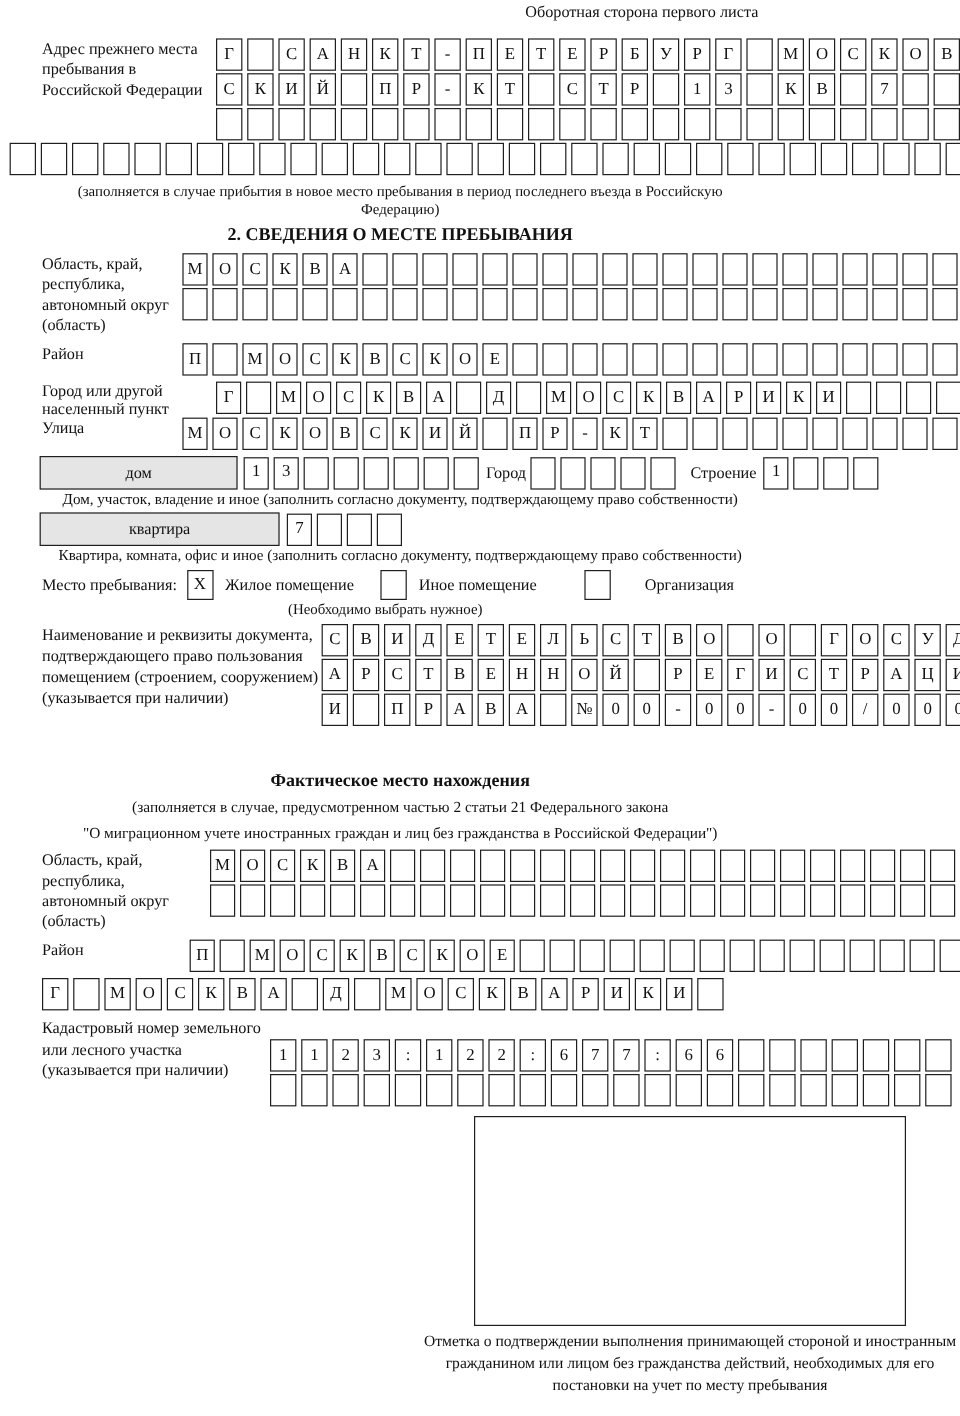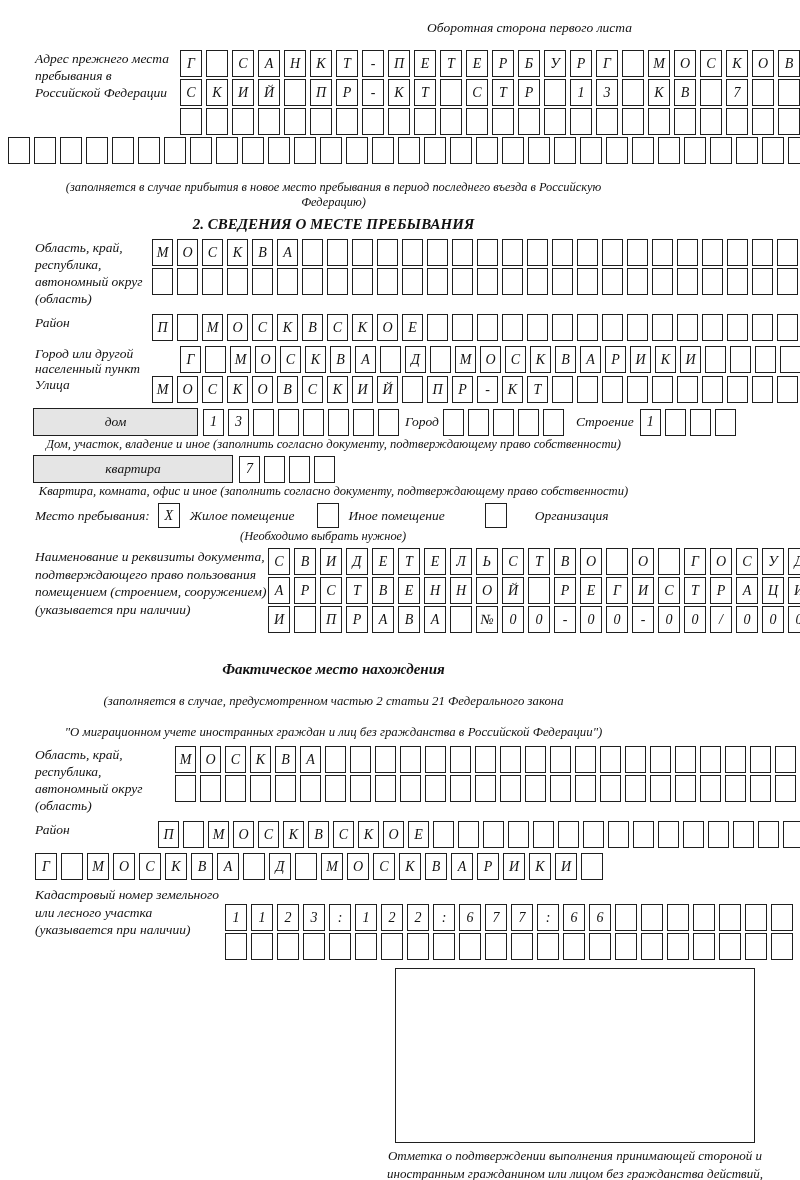--- a/index.html
+++ b/index.html
@@ -1,25 +1,25 @@
 <!DOCTYPE html>
 <html><head>
 <meta charset="utf-8">
 <style>
   html,body{margin:0;padding:0;background:#ffffff;}
   body{width:800px;height:1180px;overflow:hidden;font-family:"Liberation Serif","DejaVu Serif",serif;color:#111;}
-  .page{box-sizing:border-box;width:672px;height:1180px;padding:20px 40px 0 35px;position:relative;font-style:italic;}
+  .page{box-sizing:border-box;width:672px;height:1180px;padding:2px 40px 0 35px;position:relative;}
   .hdr{ text-align:right;font-size:13.5px;margin-bottom:14px;}
   .cellrow{display:flex;gap:4px;margin-bottom:2px;}
   .cell{flex:0 0 auto;width:19px;height:25px;border:1.6px solid #1f1f1f;display:flex;align-items:center;justify-content:center;font-size:14px;line-height:1;background:#fff;}
   .wide .cell{width:20px;}
   .frow{display:flex;align-items:flex-start;}
   .flabel{font-size:13.5px;line-height:17px;flex:0 0 auto;}
   .rowstack{display:flex;flex-direction:column;}
-  .note{font-size:12.4px;text-align:center;margin:16px 0 2px 0;}
+  .note{font-size:12.4px;text-align:center;margin:6px 0 2px 0;}
   .note-left{font-size:12.6px;text-align:center;margin:1px 0 3px 0;}
   .sec-title{font-weight:bold;font-size:15px;text-align:center;margin:6px 0 6px 0;}
   .widebox{box-sizing:border-box;border:1.6px solid #1f1f1f;height:28px;display:flex;align-items:center;justify-content:center;font-size:13.5px;flex:0 0 auto;background:#e5e5e5;}
   .inline-lbl{font-size:13.5px;align-self:center;flex:0 0 auto;}
   .mesto{display:flex;align-items:center;margin:4px 0 0 0;font-size:13.5px;}
   .mesto .cell{margin:0 10px 0 8px;width:20px;height:23px;}
   .stampbox{box-sizing:border-box;border:1.6px solid #1f1f1f;width:360px;height:175px;margin:6px 0 4px 360px;background:#fff;}
   .stampnote{width:450px;margin-left:315px;text-align:center;font-size:13px;line-height:18px;}
   .mb6{margin-bottom:6px;}
   .mb3{margin-bottom:3px;}
@@ -429,21 +429,21 @@
           <div class="cell">0</div>
           <div class="cell">0</div>
           <div class="cell">/</div>
           <div class="cell">0</div>
           <div class="cell">0</div>
           <div class="cell">0</div>
         </div>
     </div>
   </div>
 
-  <div class="sec-title" style="margin-top:26px;">Фактическое место нахождения</div>
+  <div class="sec-title" style="margin-top:36px;">Фактическое место нахождения</div>
   <div class="note" style="font-size:12.8px;">(заполняется в случае, предусмотренном частью 2 статьи 21 Федерального закона</div>
   <div class="note mb6" style="font-size:12.8px;">"О миграционном учете иностранных граждан и лиц без гражданства в Российской Федерации")</div>
 
   <div class="frow mb3">
     <div class="flabel" style="width:140px;">Область, край, республика, автономный округ (область)</div>
     <div class="rowstack">
       <div class="cellrow">
           <div class="cell">М</div>
           <div class="cell">О</div>
           <div class="cell">С</div>

